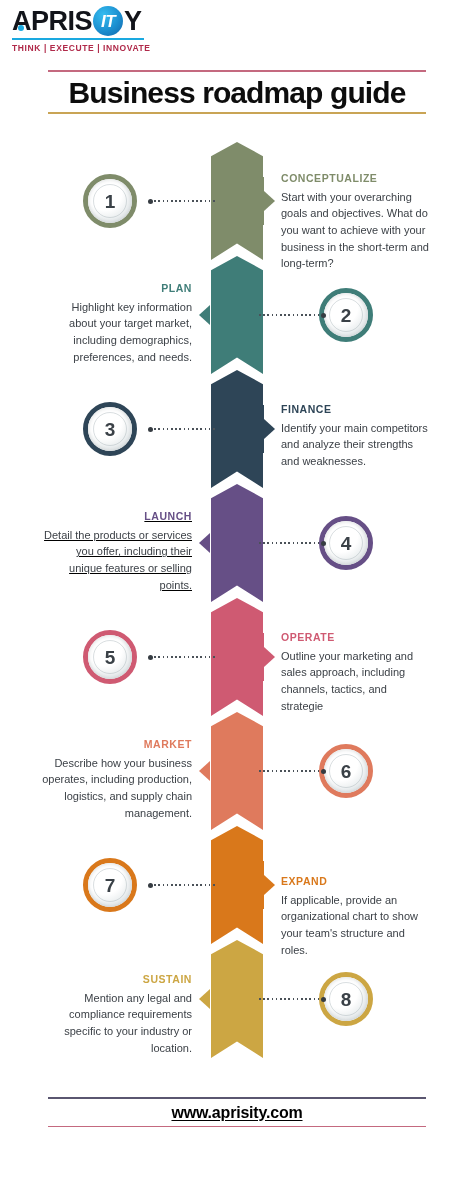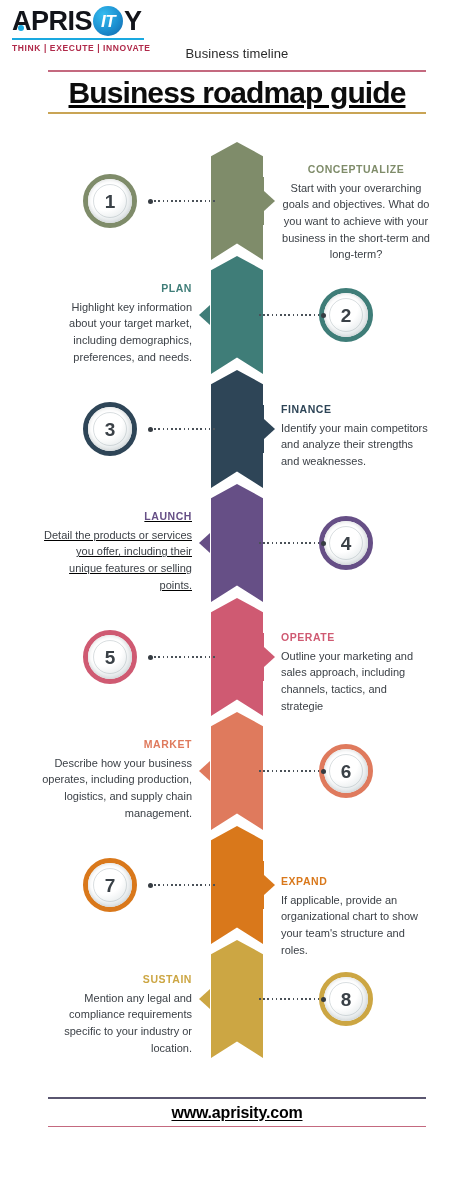--- a/index.html
+++ b/index.html
@@ -80,21 +80,20 @@
     font-size: 13px;
     color: #2b2b2b;
     letter-spacing: 0.1px;
   }
 
   .title-block {
     position: absolute;
     top: 70px;
     left: 48px;
     width: 378px;
-    text-decoration: underline;
   }
   .rule-top { height: 1.5px; background: #c4697f; width: 100%; }
   .rule-bottom { height: 1.5px; background: #c9a455; width: 100%; }
   .main-title {
     font-size: 30px;
     font-weight: 800;
     letter-spacing: -0.9px;
     color: #0d0d0d;
     text-align: center;
     padding: 5px 0 4px 0;
@@ -244,21 +243,20 @@
       </span>
       <span class="logo-badge">
         <span>IT</span>
       </span>
       <span>Y</span>
     </div>
     <div class="logo-rule"></div>
     <div class="logo-tag">THINK | EXECUTE | INNOVATE</div>
   </div>
 
-  <div class="kicker">Business timeline</div>
 
   <div class="title-block">
     <div class="rule-top"></div>
     <div class="main-title">Business roadmap guide</div>
     <div class="rule-bottom"></div>
   </div>
 
   <div class="timeline">
     <div class="chevron-col" id="chevron-col">
         <div class="chev" style="top: 4px; height: 118px; background: rgb(127, 140, 106);"></div>
@@ -277,21 +275,21 @@
             <div class="disc"></div>
             <div class="inner-ring"></div>
             <div class="num">1</div>
           </div>
           <div class="dots" style="top: 62px; left: 150px; width: 65px;"></div>
           <div class="dot-end" style="top: 60.5px; left: 148px;"></div>
           <div class="pointer" style="top: 39px; left: 262px;">
             <div class="bar" style="background: rgb(127, 140, 106); left: 0px;"></div>
             <div class="tri" style="left: 2px; border-left: 11px solid rgb(127, 140, 106);"></div>
           </div>
-          <div class="txt right" style="top: 25px; left: 281px; text-align: center;">
+          <div class="txt right" style="top: 34px; left: 281px;">
             <div class="head" style="color: rgb(127, 140, 106);">CONCEPTUALIZE</div>
             <div class="body">Start with your overarching goals and objectives. What do you want to achieve with your business in the short-term and long-term?</div>
           </div>
         </div>
         <div class="step" style="top: 0px;">
           <div class="badge" style="left: 319px; top: 150px;">
             <div class="ring-outer" style="border-color:#3f7d78"></div>
             <div class="disc"></div>
             <div class="inner-ring"></div>
             <div class="num">2</div>

